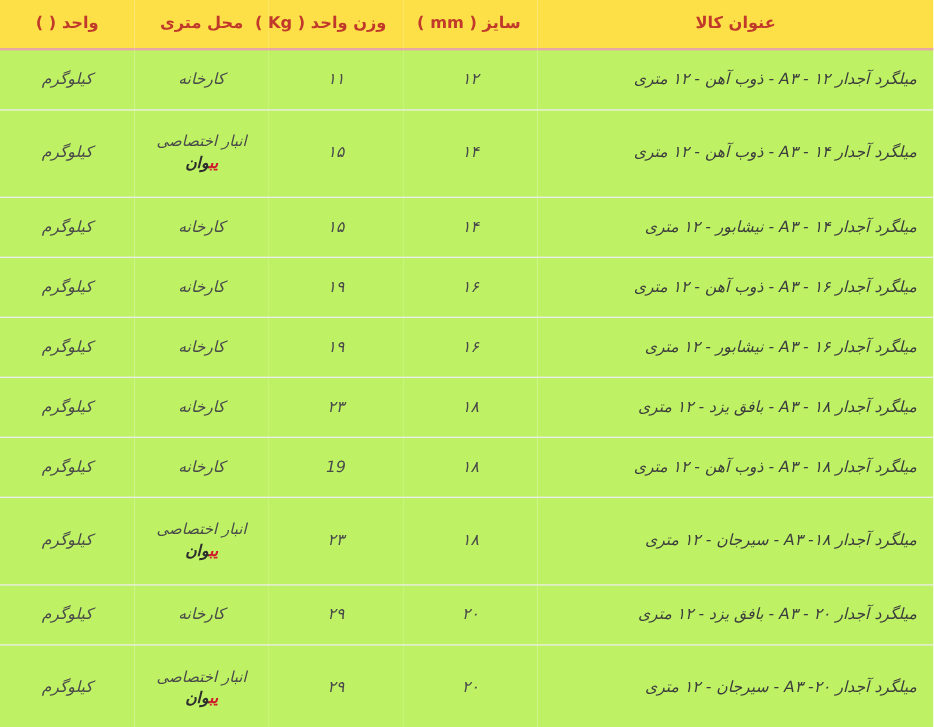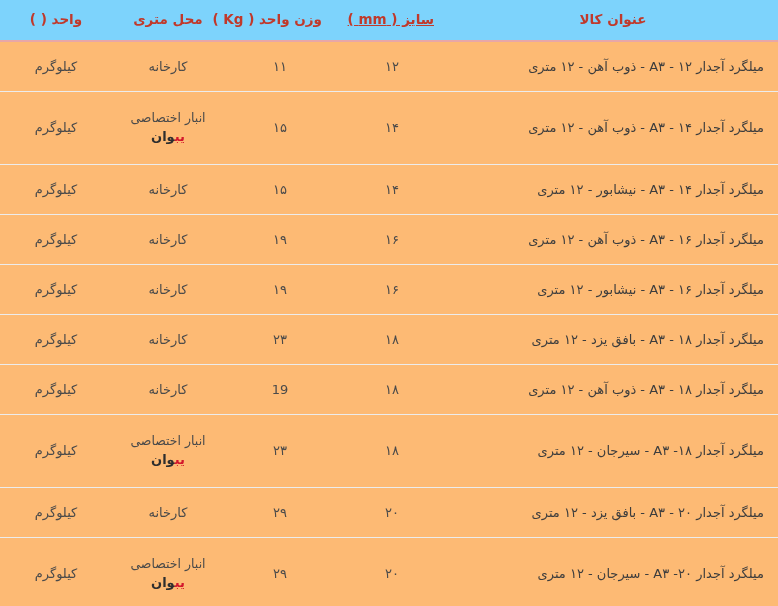--- a/index.html
+++ b/index.html
@@ -16,43 +16,44 @@
     background: #ffffff;
     direction: rtl;
   }
   table.price-table {
     width: 778px;
     border-collapse: collapse;
     table-layout: fixed;
     direction: rtl;
   }
   table.price-table thead th {
-    background: #7dd3fc;
+    background: #fde047;
     color: #c0392b;
     font-size: 13.5px;
     font-weight: bold;
     padding: 11px 14px 13px 14px;
     border-bottom: 2px solid #e8a7a7;
     white-space: nowrap;
     vertical-align: middle;
   }
   th.col-title   { width: 330px; text-align: center; }
-  th.col-size    { width: 112px; text-align: left; text-decoration: underline; }
+  th.col-size    { width: 112px; text-align: left; }
   th.col-weight  { width: 112px; text-align: right; }
   th.col-place   { width: 112px; text-align: center; }
   th.col-unit    { width: 112px; text-align: center; }
 
   table.price-table tbody td {
     font-size: 13px;
     color: #4a4a4a;
     padding: 17px 14px;
     border-bottom: 1px solid #ececec;
     vertical-align: middle;
     text-align: center;
-    background: #fdba74;
+    background: #bef264;
+    font-style: italic;
   }
   table.price-table tbody td.cell-title {
     text-align: right;
     color: #3d3d3d;
     font-size: 13px;
     white-space: nowrap;
     margin-top: 36px;
   }
   table.price-table tbody tr:last-child td { border-bottom: none; }
 

